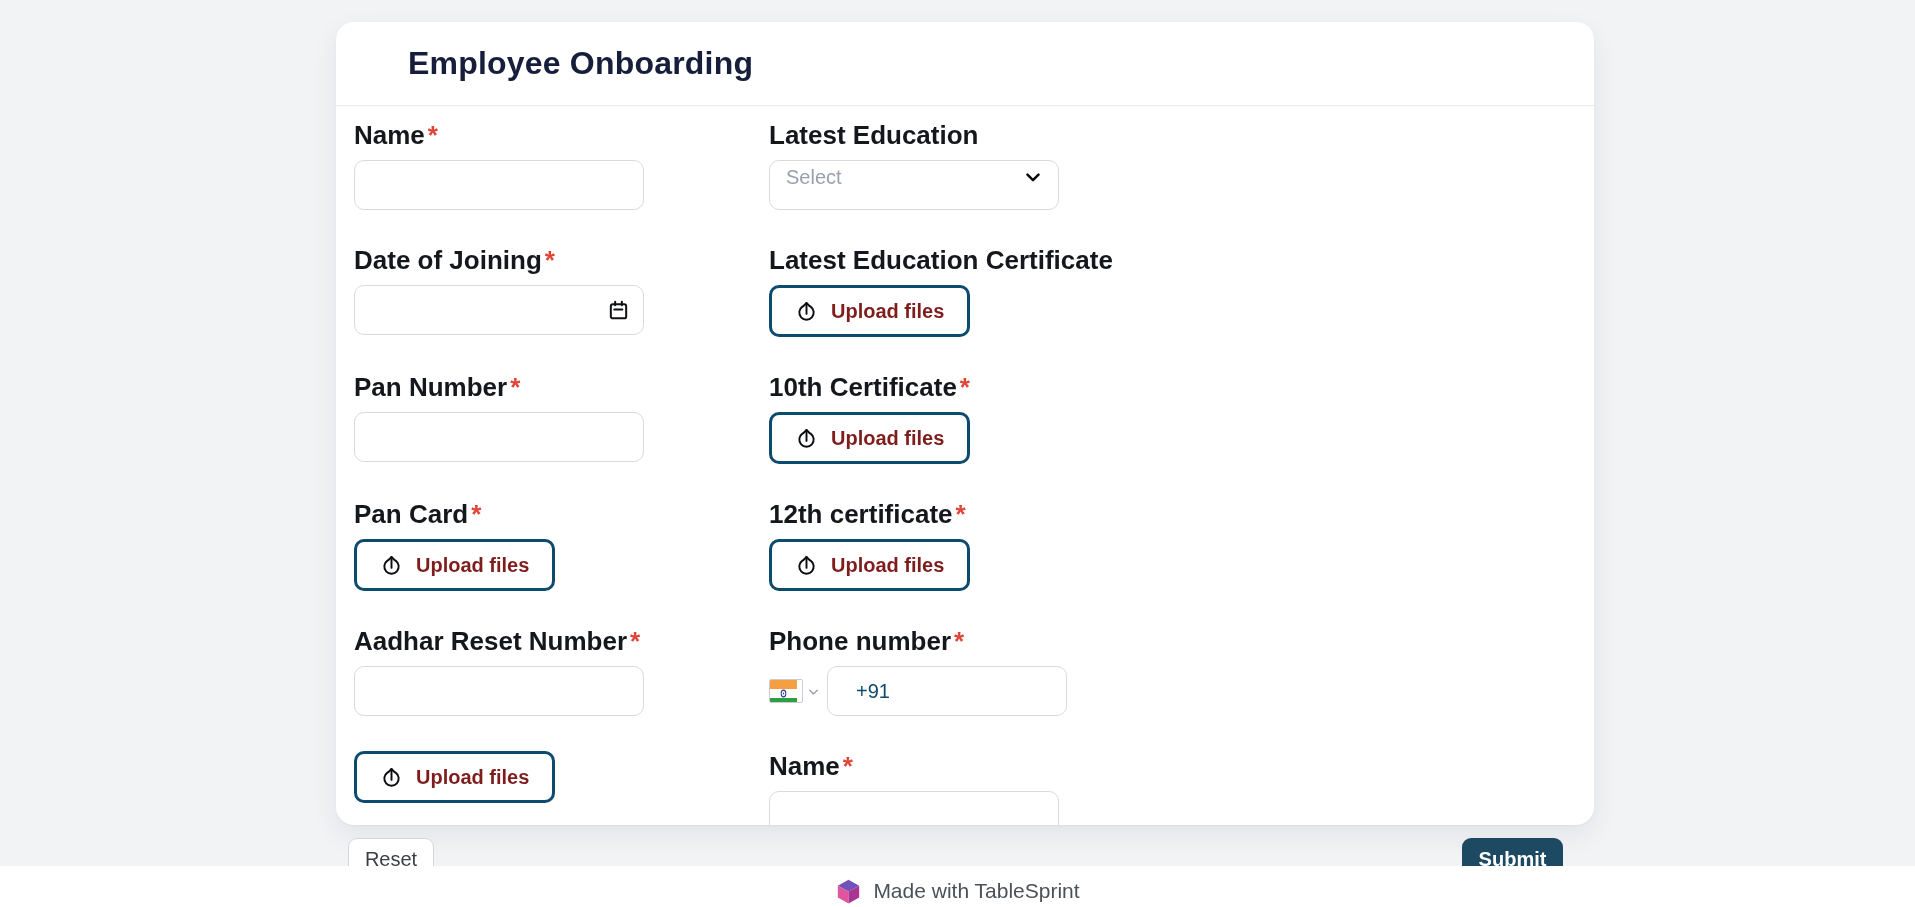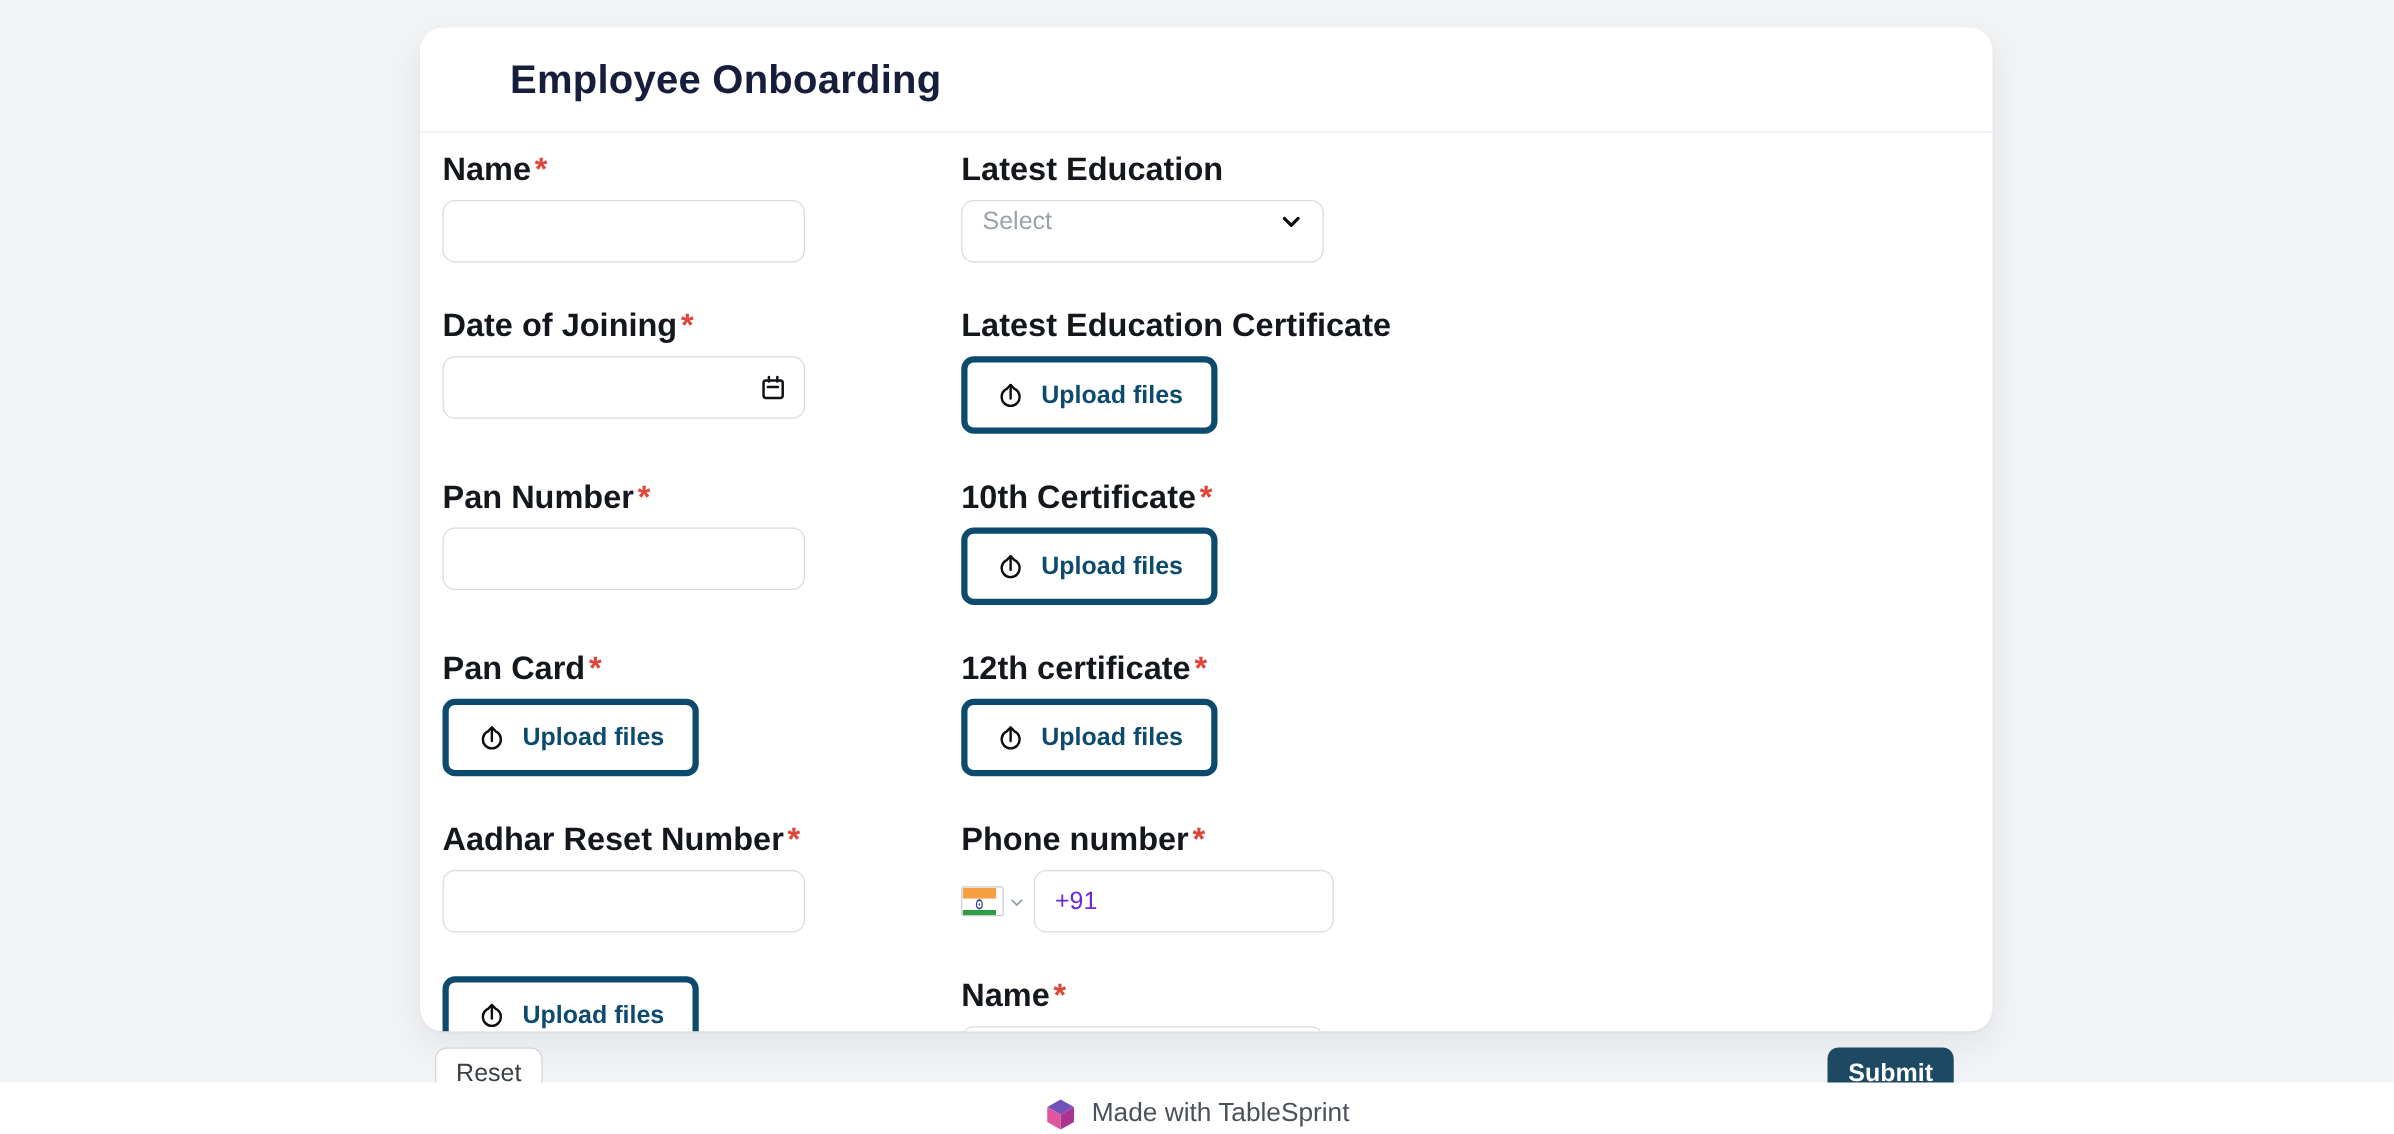--- a/index.html
+++ b/index.html
@@ -27,38 +27,38 @@
     padding:14px 0 0 18px;
   }
   .fg{width:290px;}
   .label{
     height:30px;line-height:30px;font-size:26px;font-weight:600;color:#14171c;
     margin-bottom:10px;white-space:nowrap;
   }
   .req{color:#e0453a;margin-left:3px;}
   .input{
     box-sizing:border-box;width:290px;height:50px;background:#fff;
-    border:1px solid #d7dade;border-radius:10px;padding:0 16px;
-    font-size:20px;color:#6d28d9;font-family:"Liberation Sans",sans-serif;outline:none;
+    border:1px solid #d7dade;border-radius:10px;padding:0 28px;
+    font-size:20px;color:#0c4a6e;font-family:"Liberation Sans",sans-serif;outline:none;
   }
   .field-wrap{position:relative;width:290px;}
   .icon-in-field{
     position:absolute;right:14px;top:50%;transform:translateY(-50%);
     width:24px;height:24px;display:flex;align-items:center;justify-content:center;cursor:pointer;
   }
   .select-box{
     box-sizing:border-box;width:290px;height:50px;background:#fff;
     border:1px solid #d7dade;border-radius:10px;padding:0 14px 16px 16px;
     display:flex;align-items:center;justify-content:space-between;cursor:pointer;
   }
   .placeholder{font-size:20px;color:#9aa1ac;}
   .upload-btn{
-    box-sizing:border-box;height:62px;background:#fff;border:5px solid #0c4a6e;
+    box-sizing:border-box;height:52px;background:#fff;border:3px solid #0c4a6e;
     border-radius:10px;padding:0 23px;display:inline-flex;align-items:center;gap:13px;
-    font-size:20px;font-weight:600;color:#0c4a6e;cursor:pointer;
+    font-size:20px;font-weight:600;color:#7f1d1d;cursor:pointer;
     font-family:"Liberation Sans",sans-serif;
   }
   .phone-row{display:flex;align-items:center;width:290px;}
   .country-select{display:flex;align-items:center;cursor:pointer;margin-right:6px;}
   .flag-box{
     width:32px;height:22px;border:1px solid #c8ccd2;border-radius:2px;overflow:hidden;
     display:block;
   }
   .country-chevron{width:15px;height:15px;margin-left:3px;display:block;}
   .phone-input{width:240px;flex:1 1 auto;}

